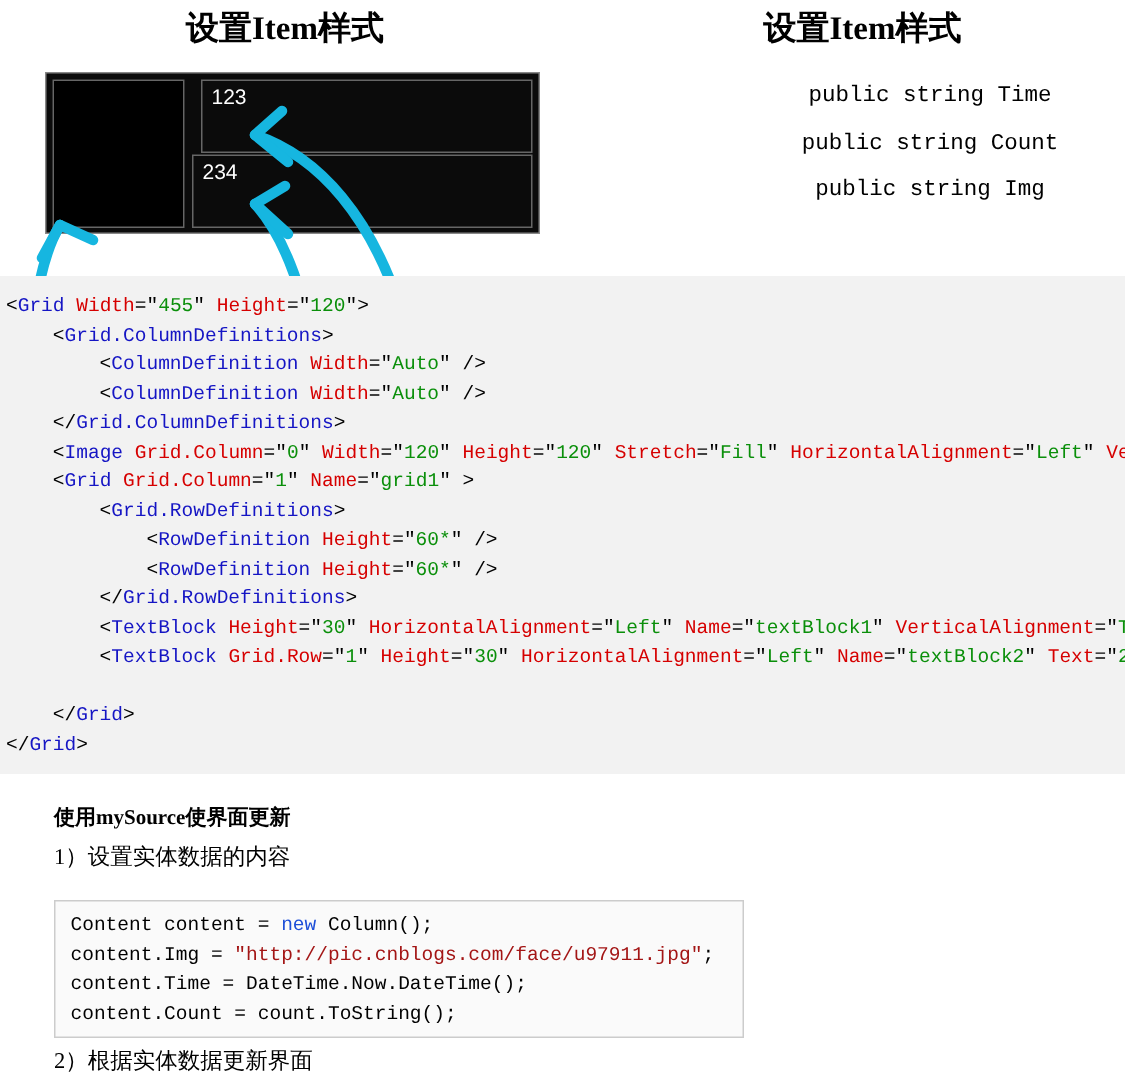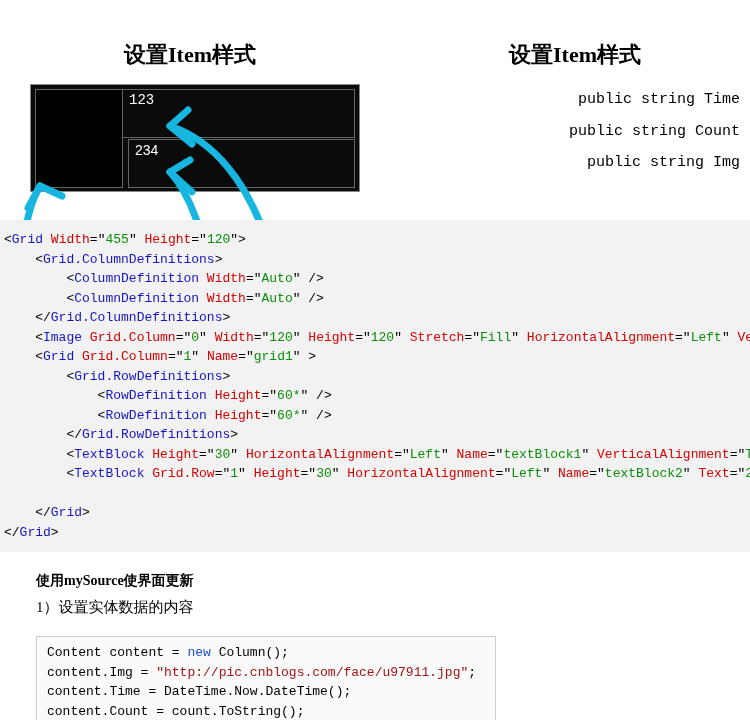--- a/index.html
+++ b/index.html
@@ -7,21 +7,20 @@
     margin: 0;
     padding: 0;
     font-family: "Microsoft YaHei", "SimSun", sans-serif;
     background: #fff;
     width: 750px;
   }
   .top-row {
     display: flex;
     justify-content: space-between;
     padding: 2px 10px 0 10px;
-    margin-top: 36px;
   }
   .left-col { width: 360px; }
   .right-col { width: 330px; text-align: center; }
   .heading-cn {
     font-family: "KaiTi", "STKaiti", serif;
     font-size: 22px;
     text-align: center;
     margin: 0;
     padding: 2px 0 10px 0;
     color: #000;
@@ -42,38 +41,38 @@
   }
   .ui-preview .img-box {
     position: absolute;
     left: 4px; top: 4px;
     width: 88px; height: 99px;
     border: 1px solid #666;
     background: #000;
   }
   .ui-preview .cell-top {
     position: absolute;
-    left: 91px; top: 4px; right: 4px; height: 49px;
+    left: 103px; top: 4px; right: 4px; height: 49px;
     border: 1px solid #666;
     color: #fff;
-    font-family: Liberation Mono, monospace;
+    font-family: Liberation Sans, sans-serif;
     font-size: 14px;
     padding: 2px 6px;
   }
   .ui-preview .cell-bot {
     position: absolute;
     left: 97px; top: 54px; right: 4px; height: 49px;
     border: 1px solid #666;
     color: #fff;
     font-family: Arial, sans-serif;
     font-size: 14px;
     padding: 2px 6px;
   }
   .class-members {
-    text-align: right;
+    text-align: center;
     font-family: "Consolas", "Courier New", monospace;
     font-size: 15px;
     line-height: 2.1;
     padding-left: 90px;
     padding-top: 4px;
     color: #000;
   }
   .code-block {
     background: #f2f2f2;
     margin: 28px 0 0 0;

